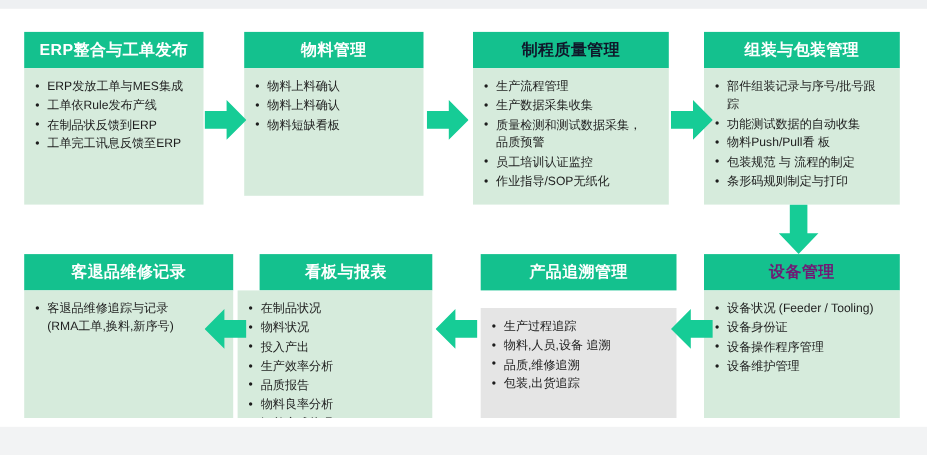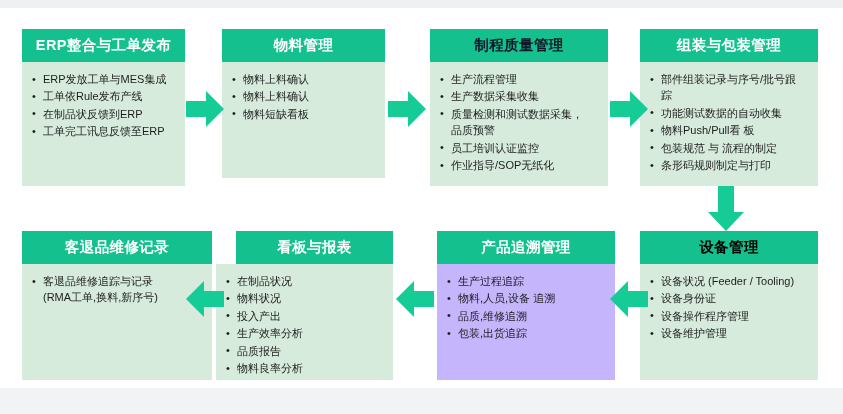--- a/index.html
+++ b/index.html
@@ -186,32 +186,32 @@
           <li>生产效率分析</li>
           <li>品质报告</li>
           <li>物料良率分析</li>
           <li>订单完成状况</li>
         </ul>
       </div>
     </div>
 
     <div class="card" id="card-trace">
       <div class="card-header" style="background: rgb(20, 193, 142); color: rgb(255, 255, 255);">产品追溯管理</div>
-      <div class="card-body" style="background: #c4b5fd; color: rgb(29, 29, 29);">
+      <div class="card-body" style="background: #e5e5e5; color: rgb(29, 29, 29); margin-top: 16px;">
         <ul>
           <li>生产过程追踪</li>
           <li>物料,人员,设备 追溯</li>
           <li>品质,维修追溯</li>
           <li>包装,出货追踪</li>
         </ul>
       </div>
     </div>
 
     <div class="card" id="card-equipment">
-      <div class="card-header" style="background: rgb(20, 193, 142); color: #000000;">设备管理</div>
+      <div class="card-header" style="background: rgb(20, 193, 142); color: #701a75;">设备管理</div>
       <div class="card-body" style="background: rgb(214, 235, 220); color: rgb(29, 29, 29);">
         <ul>
           <li>设备状况 (Feeder / Tooling)</li>
           <li>设备身份证</li>
           <li>设备操作程序管理</li>
           <li>设备维护管理</li>
         </ul>
       </div>
     </div>
 

